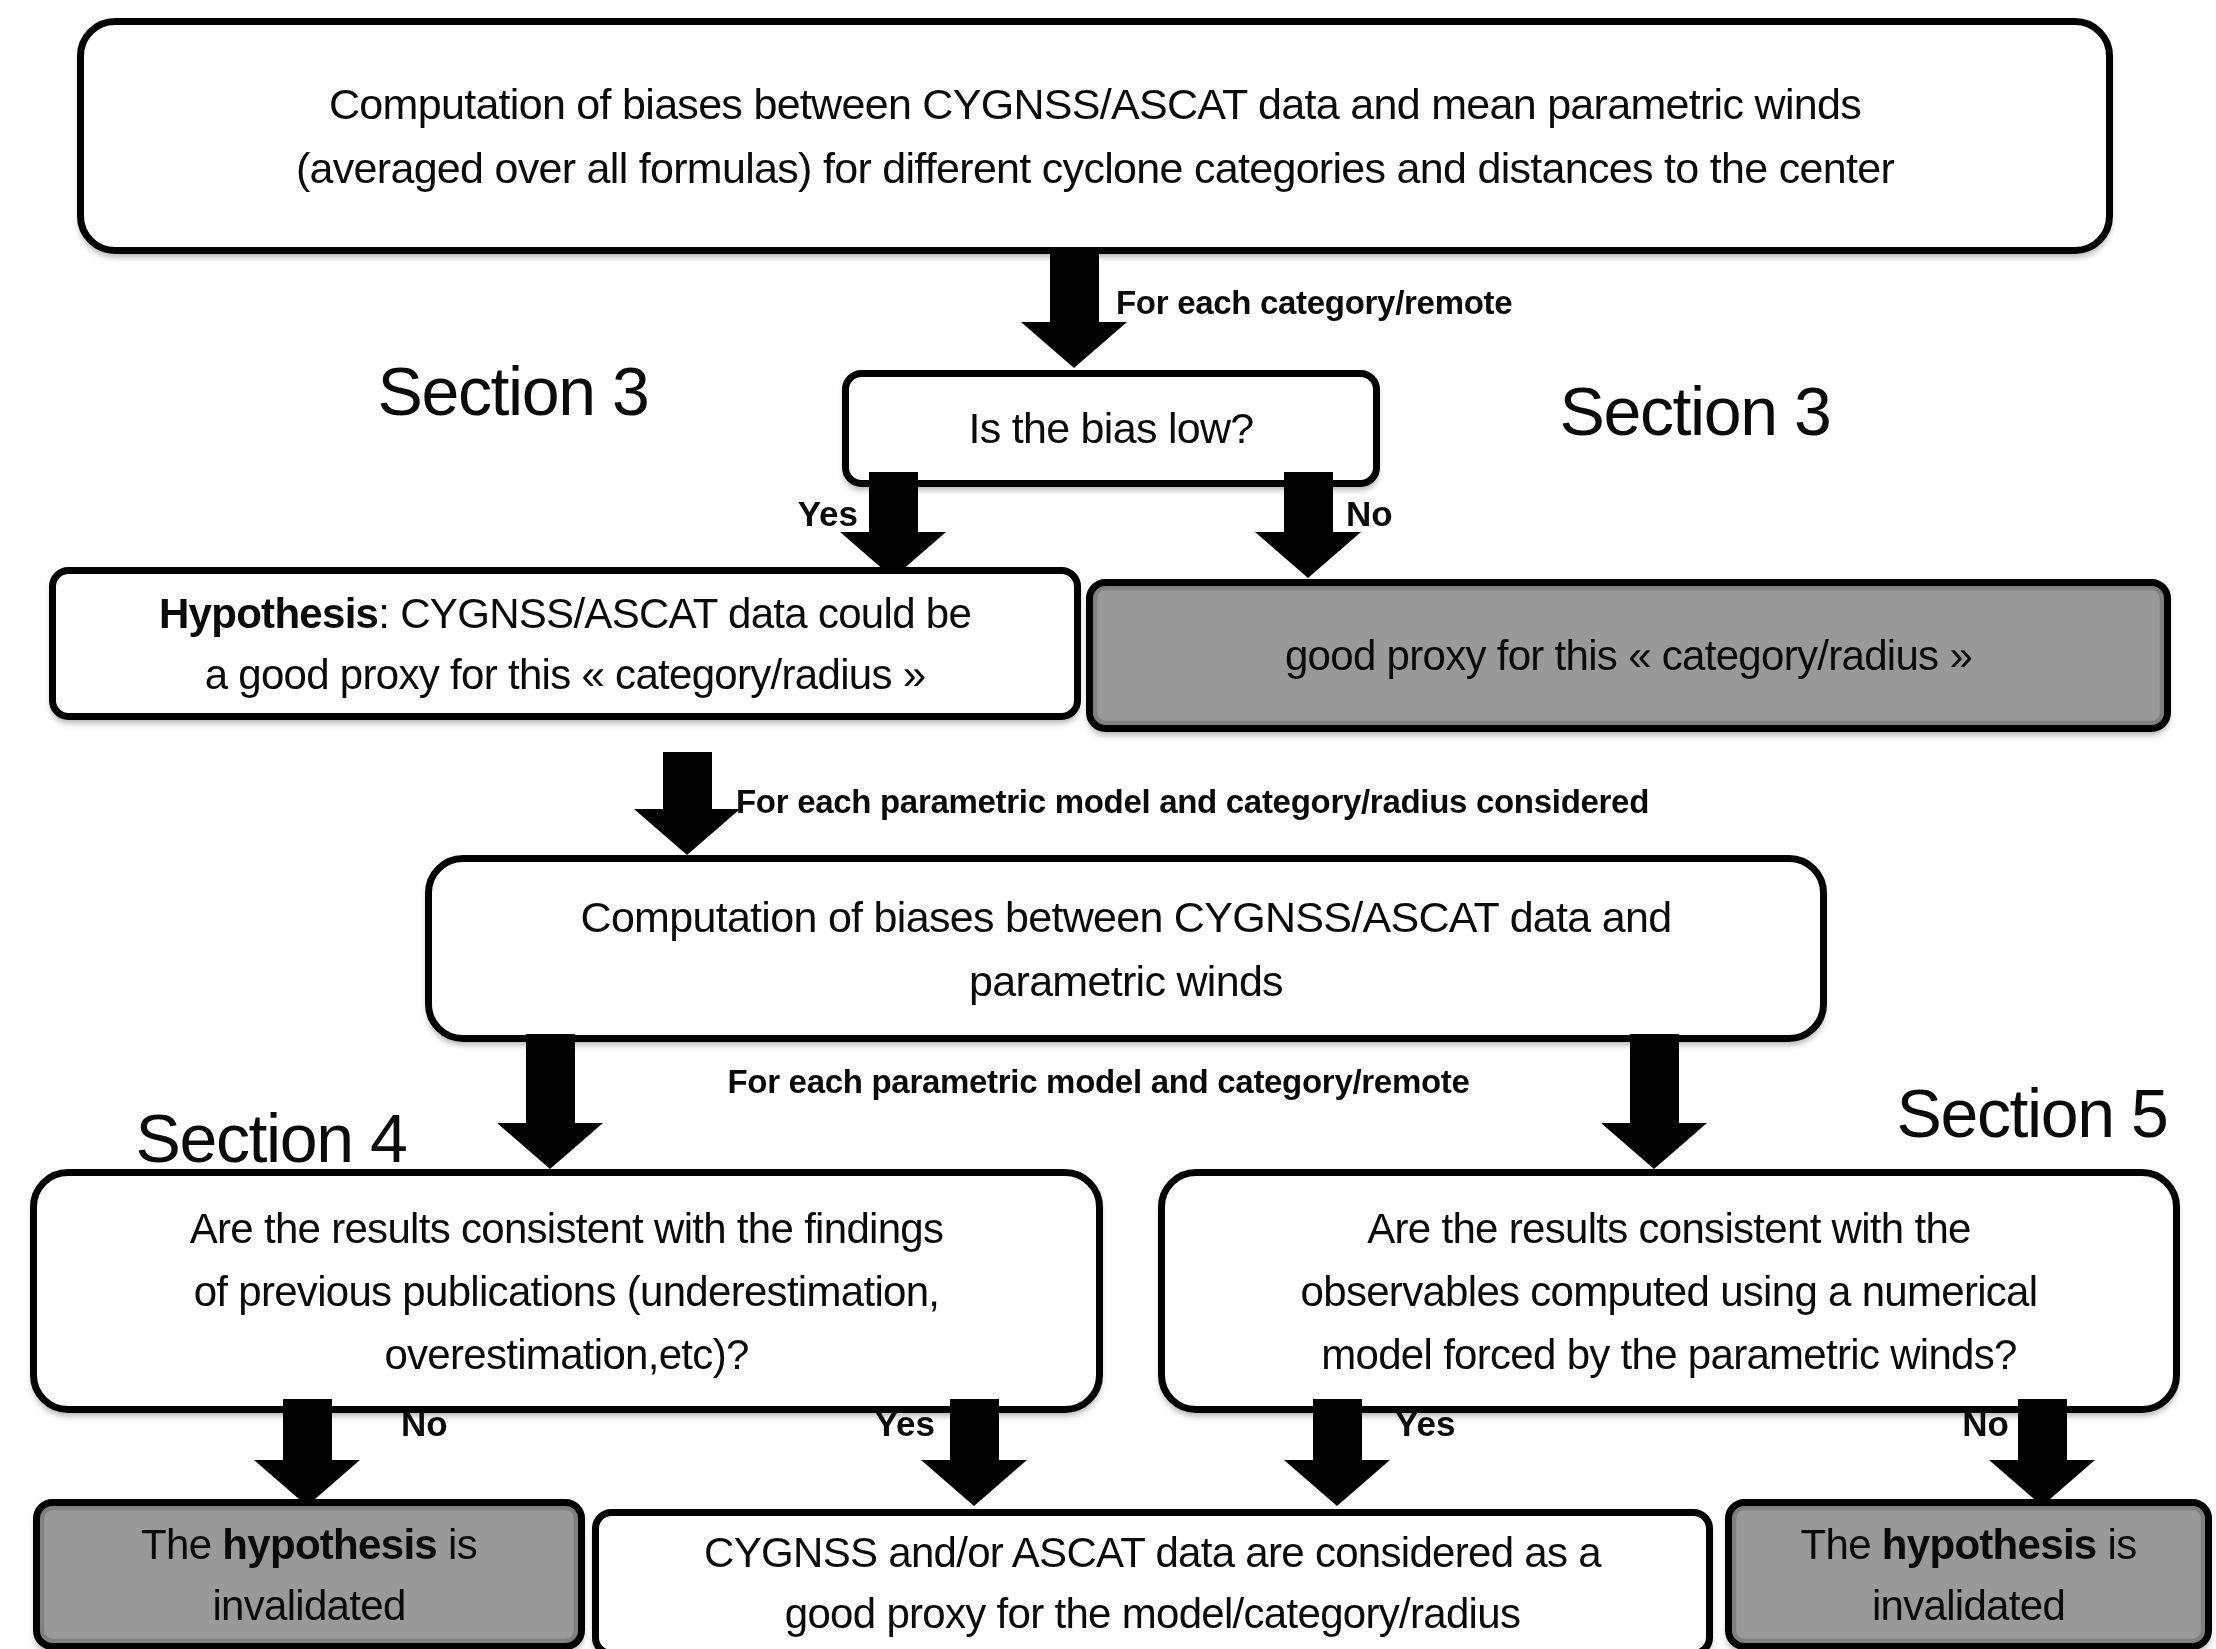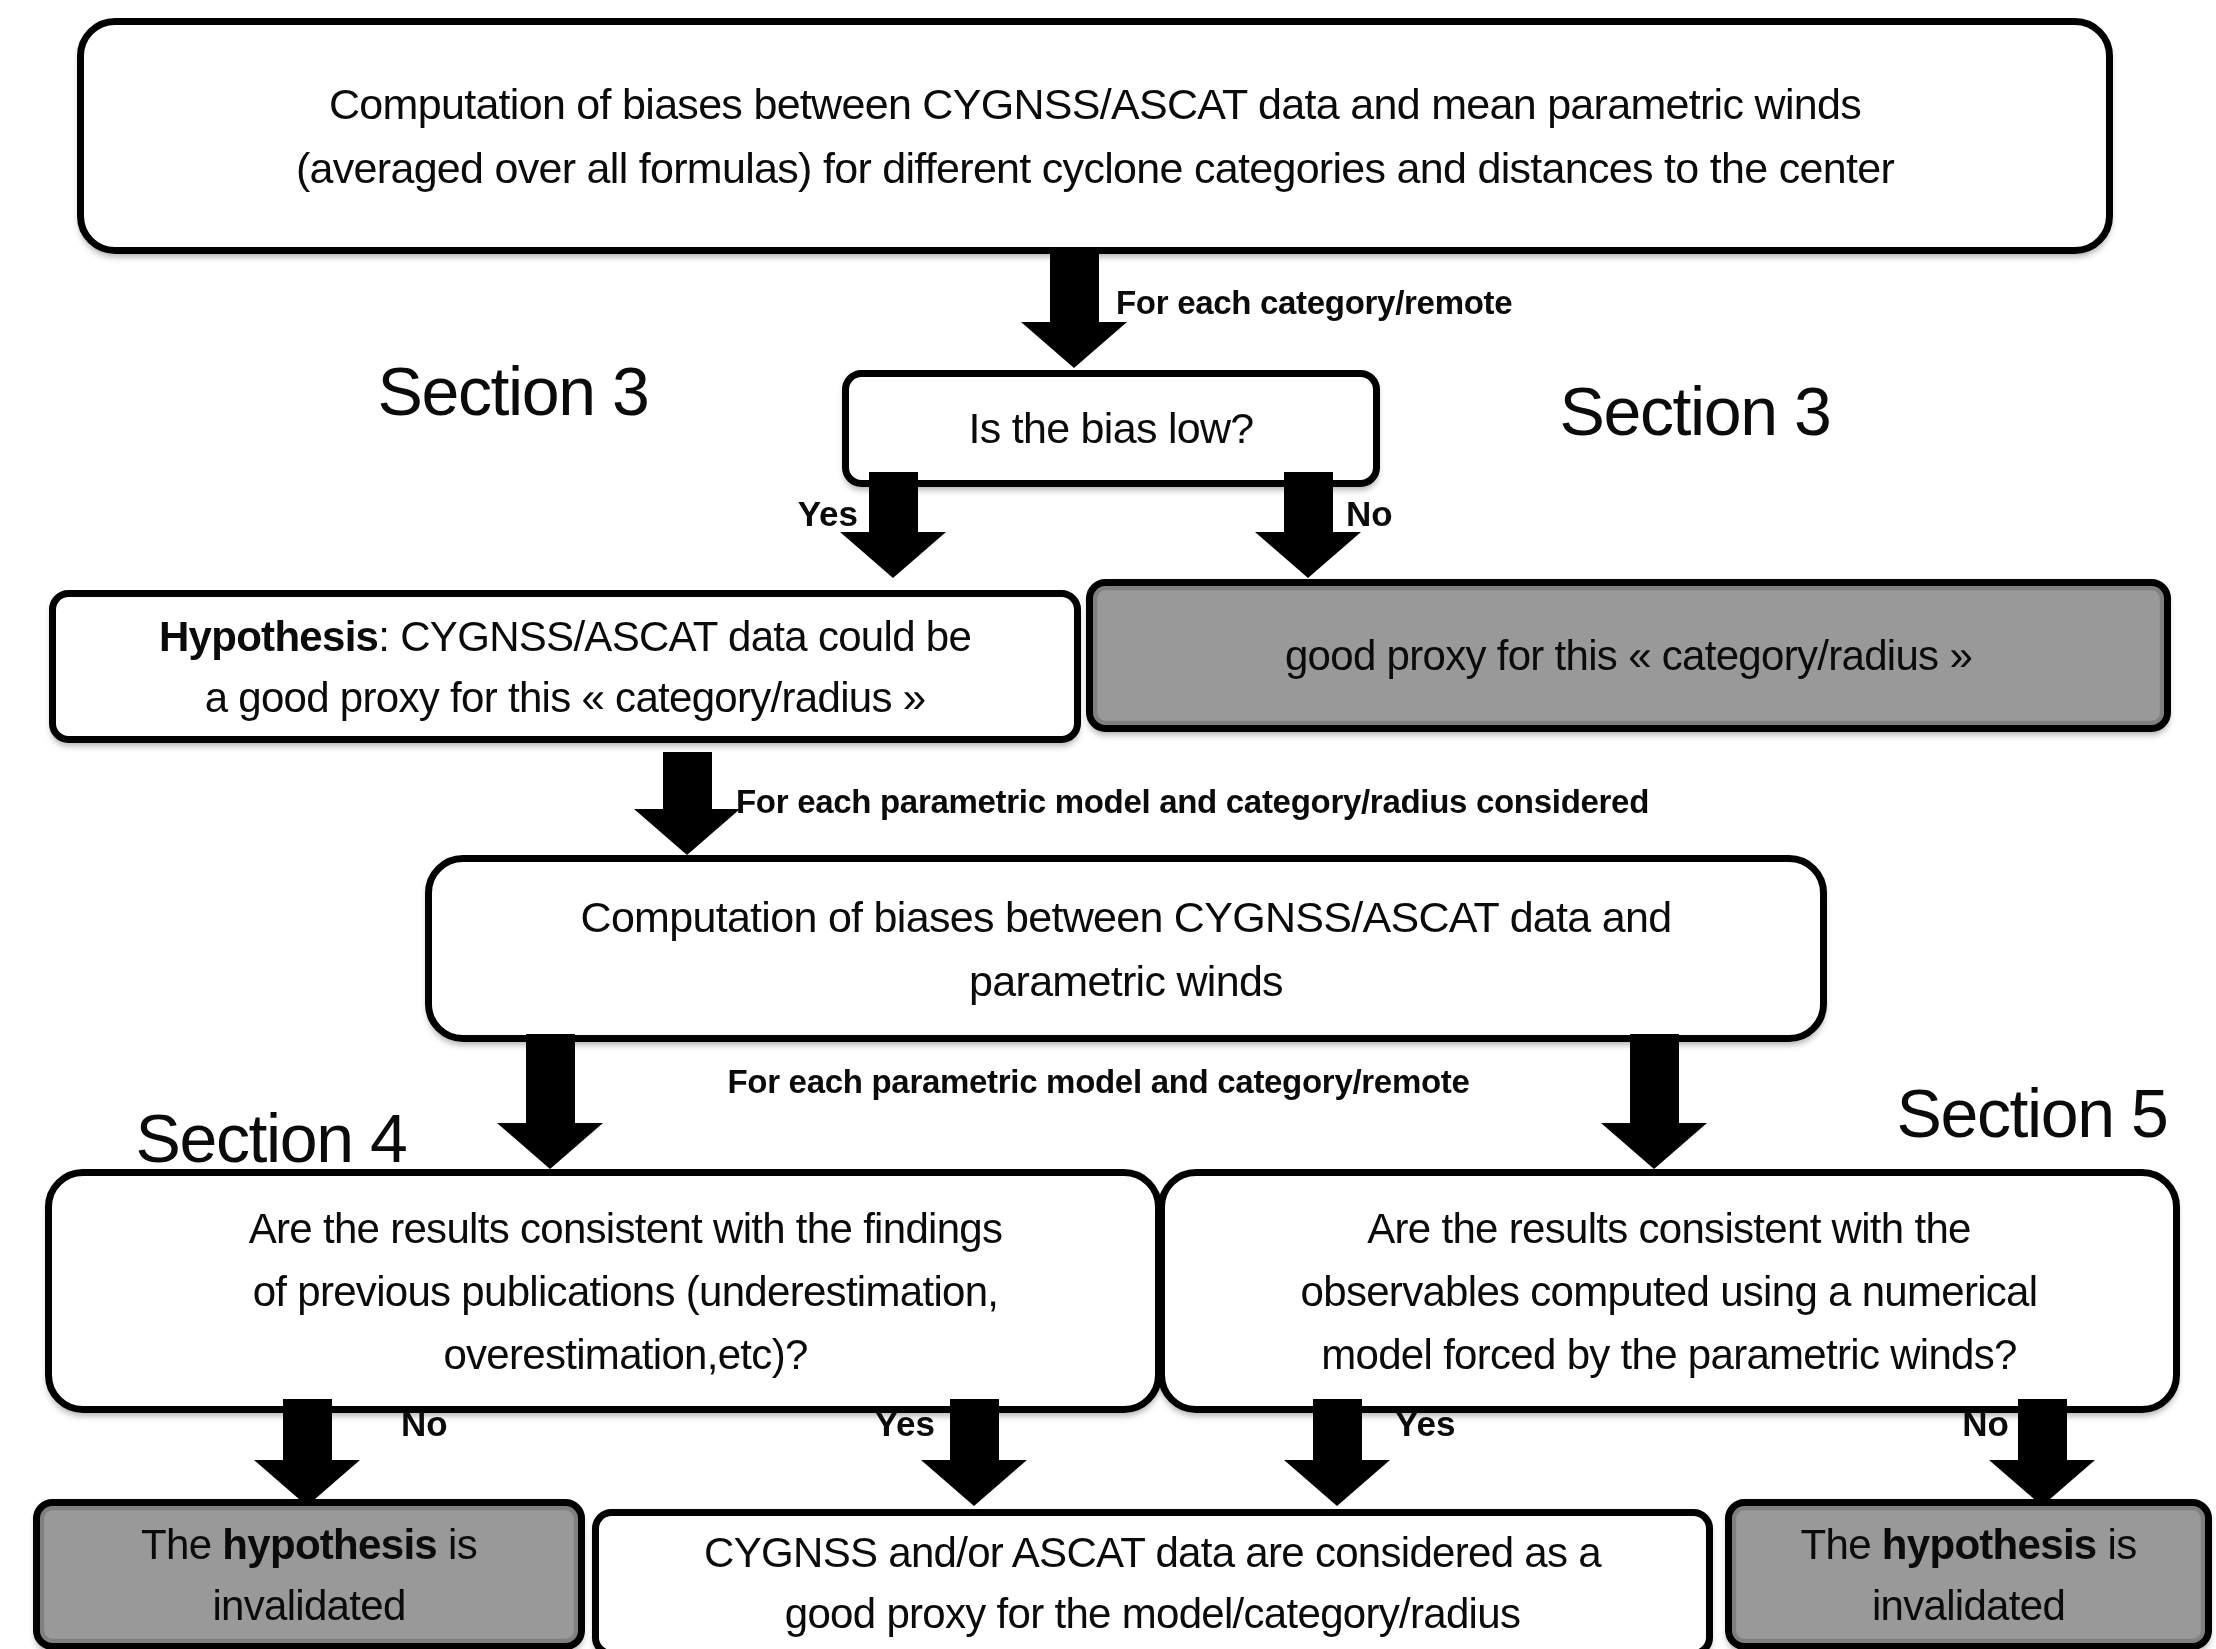--- a/index.html
+++ b/index.html
@@ -49,21 +49,21 @@
     <div class="shaft"></div>
     <div class="head"></div>
   </div>
   <div class="arrow" style="left:1308px;top:472px;height:106px;">
     <div class="shaft"></div>
     <div class="head"></div>
   </div>
   <div class="yn right" style="left:732px;top:514px;width:126px;">Yes</div>
   <div class="yn" style="left:1346px;top:514px;">No</div>
 
-  <div class="node" style="left:49px;top:590px;width:1018px;height:139px;line-height:61px;">
+  <div class="node" style="left:49px;top:567px;width:1018px;height:139px;line-height:61px;">
     <span class="line"><b>Hypothesis</b><span>: CYGNSS/ASCAT data could be</span></span>
     <span class="line">a good proxy for this « category/radius »</span>
   </div>
   <div class="node gray" style="left:1086px;top:579px;width:1071px;height:139px;line-height:61px;">
     <span class="line">good proxy for this « category/radius »</span>
   </div>
 
   <div class="arrow" style="left:687px;top:752px;height:103px;">
     <div class="shaft"></div>
     <div class="head"></div>
@@ -80,21 +80,21 @@
     <div class="shaft"></div>
     <div class="head"></div>
   </div>
   <div class="edge-label" style="left:600px;top:1082px;width:997px;text-align:center;">For each parametric model and category/remote</div>
   <div class="arrow" style="left:1654px;top:1034px;height:135px;">
     <div class="shaft"></div>
     <div class="head"></div>
   </div>
   <div class="section" style="left:1996px;top:1074px;margin-left:36px;">Section 5</div>
 
-  <div class="node r-lg" style="left:45px;top:1169px;width:1059px;height:230px;padding-left:44px;">
+  <div class="node r-lg" style="left:30px;top:1169px;width:1059px;height:230px;">
     <span class="line">Are the results consistent with the findings</span>
     <span class="line">of previous publications (underestimation,</span>
     <span class="line">overestimation,etc)?</span>
   </div>
   <div class="node r-lg" style="left:1158px;top:1169px;width:1008px;height:230px;">
     <span class="line">Are the results consistent with the</span>
     <span class="line">observables computed using a numerical</span>
     <span class="line">model forced by the parametric winds?</span>
   </div>
 

